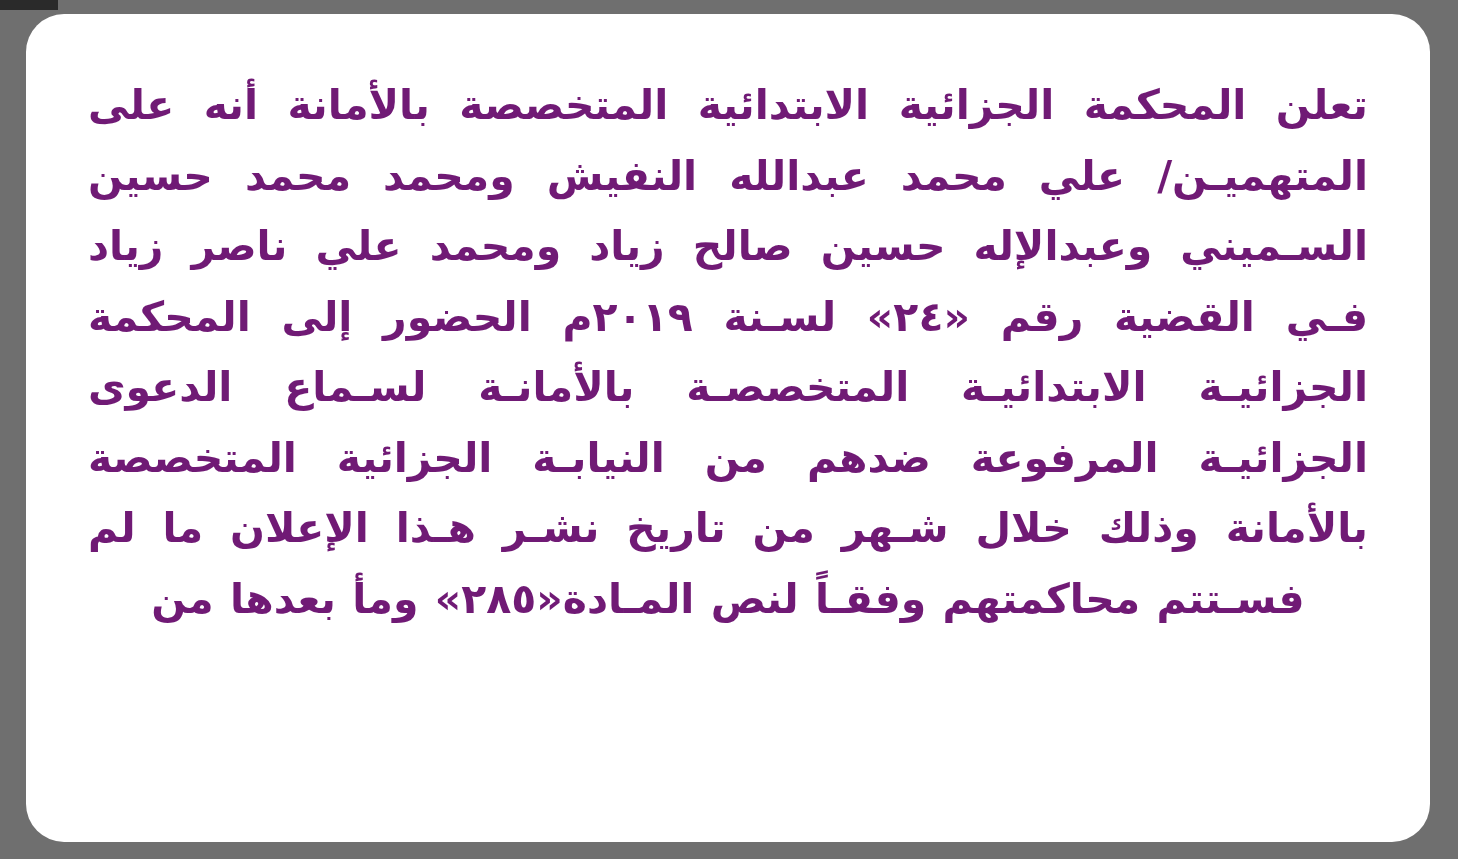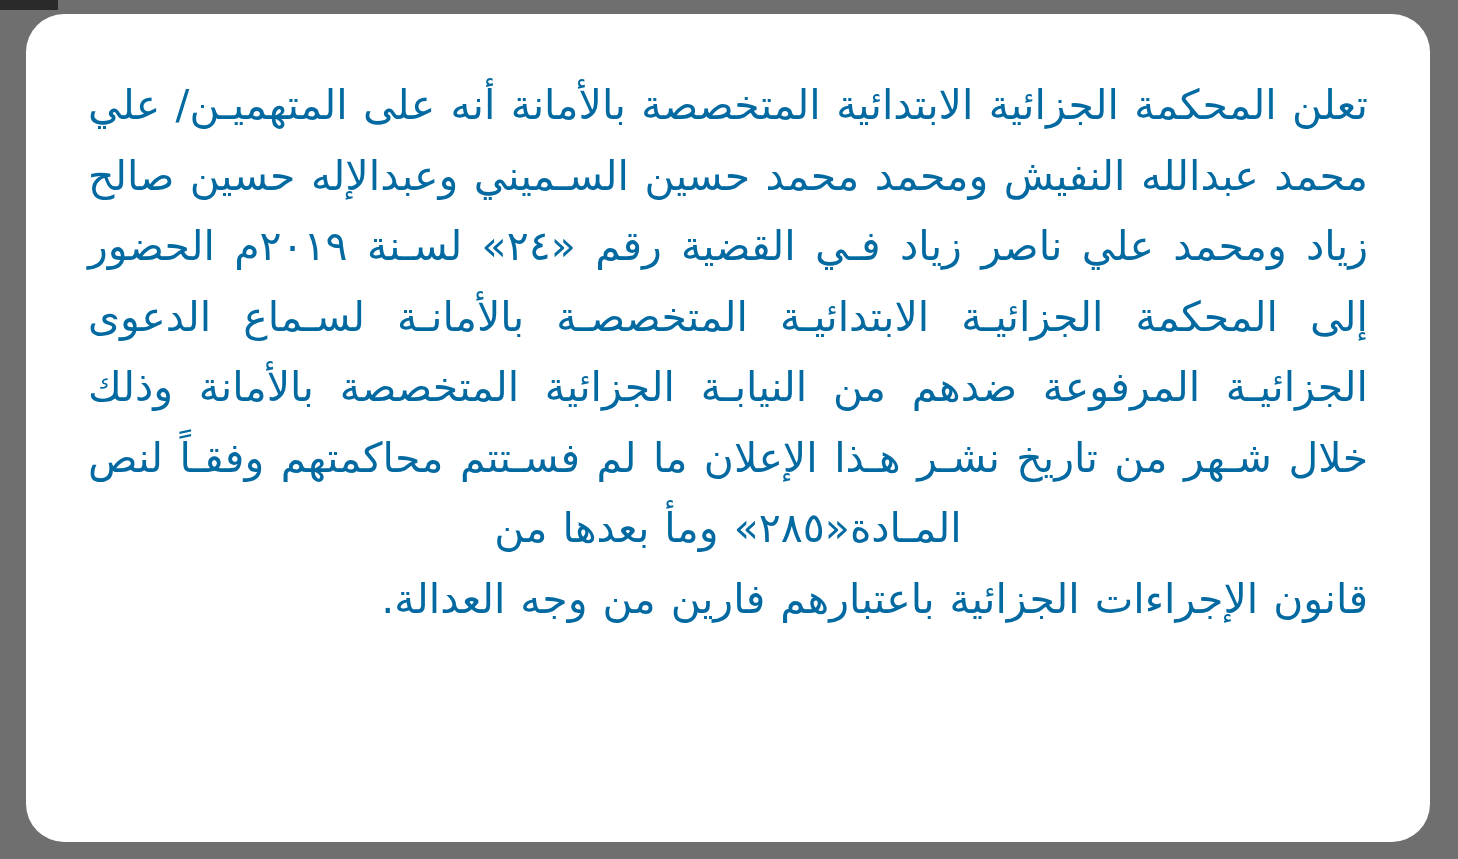--- a/index.html
+++ b/index.html
@@ -47,24 +47,24 @@
     border-radius: 38px;
     box-sizing: border-box;
     padding: 56px 62px 40px 62px;
     overflow: hidden;
   }
   .notice-body {
     direction: rtl;
     text-align: justify;
     text-align-last: center;
     font-family: "DejaVu Sans", "Liberation Sans", sans-serif;
-    font-weight: 400;
+    font-weight: 700;
     font-size: 41px;
     line-height: 1.72;
-    color: #0369a1;
+    color: #701a75;
     letter-spacing: 0px;
     word-spacing: 2px;
   }
   .notice-body p {
     margin: 0;
   }
   .last-line {
     text-align-last: right;
   }
 </style>
@@ -72,17 +72,16 @@
 <body>
 
 <div class="page">
 
   <div class="top-notch"></div>
   <div class="top-strip"></div>
 
   <div class="notice-card">
     <div class="notice-body">
       <p>تعلن المحكمة الجزائية الابتدائية المتخصصة بالأمانة أنه على المتهميـن/ علي محمد عبدالله النفيش ومحمد محمد حسين السـميني وعبدالإله حسين صالح زياد ومحمد علي ناصر زياد فـي القضية رقم «٢٤» لسـنة ٢٠١٩م الحضور إلى المحكمة الجزائيـة الابتدائيـة المتخصصـة بالأمانـة لسـماع الدعوى الجزائيـة المرفوعة ضدهم من النيابـة الجزائية المتخصصة بالأمانة وذلك خلال شـهر من تاريخ نشـر هـذا الإعلان ما لم فسـتتم محاكمتهم وفقـاً لنص المـادة«٢٨٥» ومأ بعدها من</p>
-      <p class="last-line">قانون الإجراءات الجزائية باعتبارهم فارين من وجه العدالة.</p>
     </div>
   </div>
 
 </div>
 
 </body></html>

